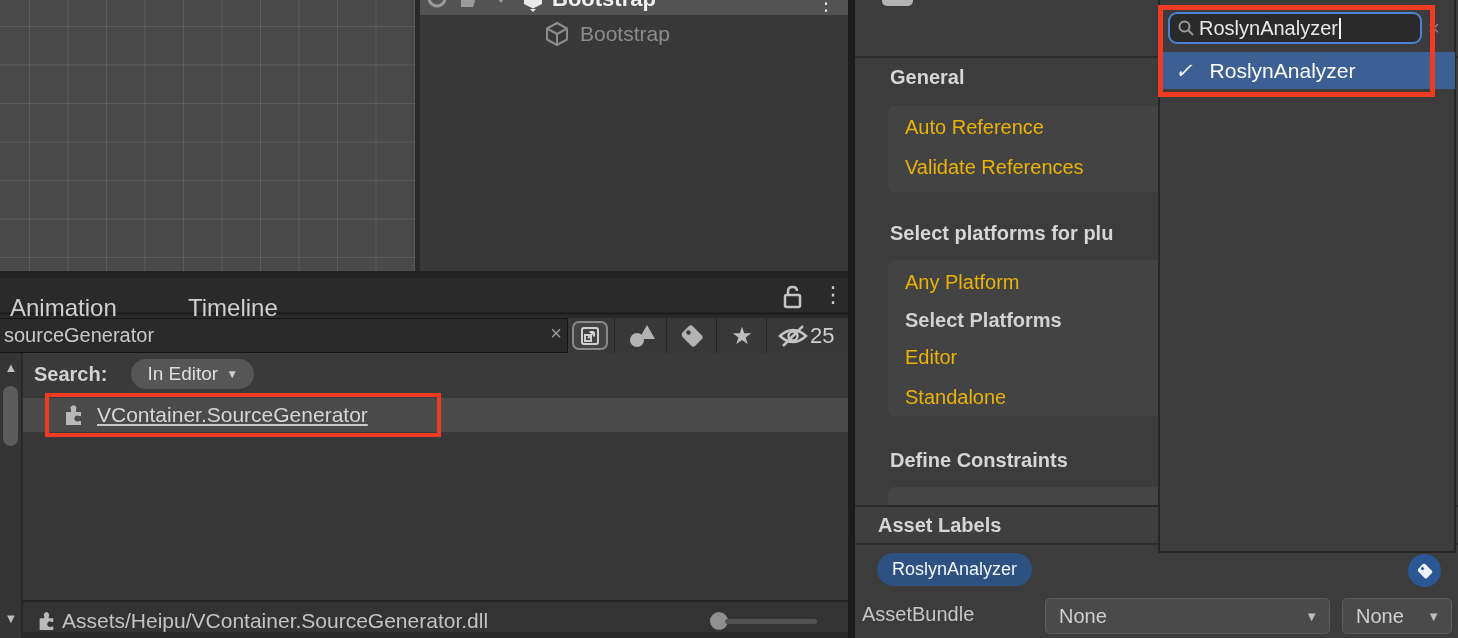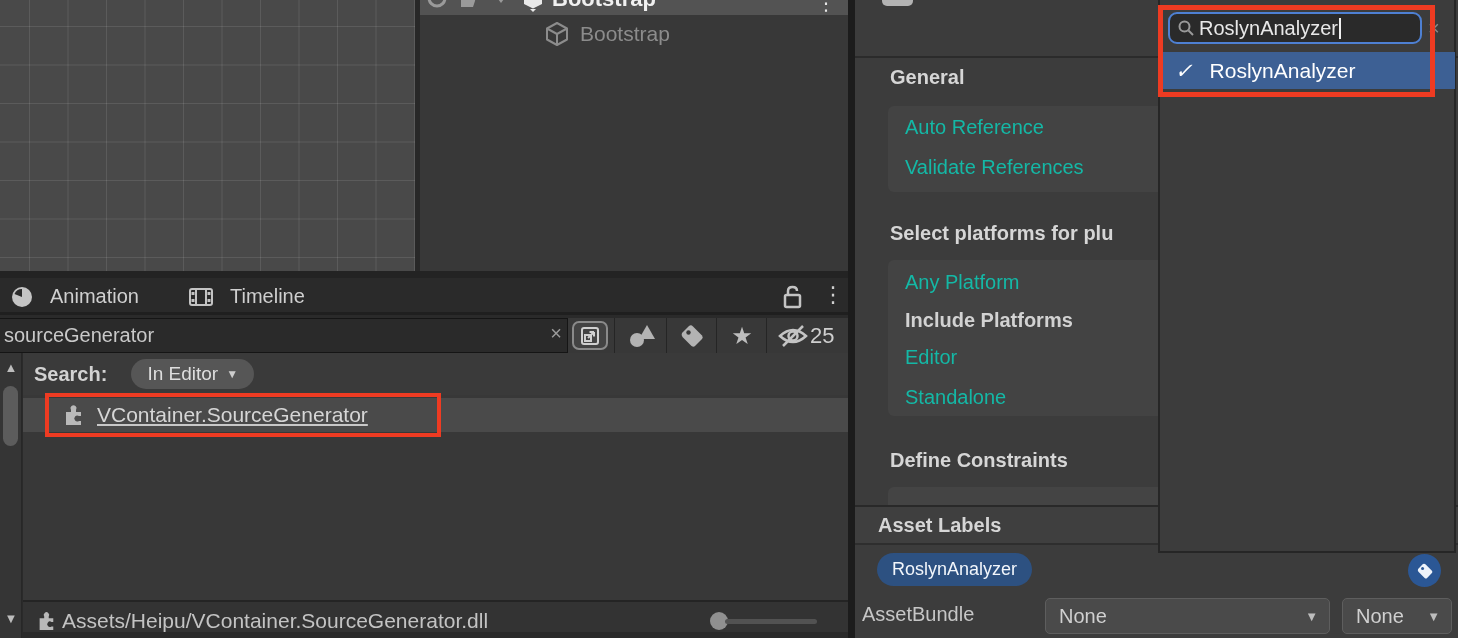--- a/index.html
+++ b/index.html
@@ -33,21 +33,21 @@
   .ph-cube { left:100px; top:-16px; }
   .ph-title { position:absolute; left:132px; top:-14px; font-size:22px; font-weight:bold; color:#f0f0f0; }
   .ph-kebab { position:absolute; right:14px; top:-9px; font-size:20px; color:#e6e6e6; letter-spacing:0; }
   .hier-row { position:absolute; left:0; top:18px; width:100%; height:32px; display:flex; align-items:center; }
   .hier-cube { margin-left:124px; }
   .hier-label { margin-left:10px; font-size:21px; color:#8c8c8c; }
 
   
   .gap-h { position:absolute; left:0; top:271px; width:850px; height:7px; background:#232323; }
   .anim-bar { position:absolute; left:0; top:278px; width:850px; height:37px; background:#2a2a2a; border-bottom:3px solid #1f1f1f; }
-  .tab { position:absolute; top:0; height:37px; display:flex; align-items:center; gap:16px; color:#cfcfcf; font-size:20px; }
+  .tab { position:absolute; top:0; height:37px; display:flex; align-items:center; gap:16px; color:#cfcfcf; font-size:24px;flex-direction:column; }
   .tab-animation { left:10px; }
   .tab-timeline { left:188px; }
   .bar-lock { position:absolute; left:780px; top:6px; }
   .bar-kebab { position:absolute; left:822px; top:4px; color:#cfcfcf; font-size:22px; }
 
   
   .search-row { position:absolute; left:0; top:318px; width:850px; height:35px; background:#383838; }
   .search-field {
     position:absolute; left:0; top:0; width:568px; height:35px;
     background:#2a2a2a; border:1px solid #151515; border-left:none;
@@ -100,21 +100,21 @@
   .insp-remnant { position:absolute; left:27px; top:0; width:31px; height:6px; background:#b3b3b3; border-radius:0 0 5px 5px; }
   .insp-divider { position:absolute; left:0; top:56px; width:100%; height:2px; background:#2b2b2b; }
   .sec-header { position:absolute; left:35px; font-size:20px; font-weight:bold; color:#d6d6d6; }
   .h-general { top:66px; }
   .h-platforms { top:222px; }
   .h-constraints { top:449px; }
   .group-box { position:absolute; left:33px; width:560px; background:#434343; border-radius:6px; }
   .box-general { top:106px; height:86px; }
   .box-platforms { top:260px; height:156px; }
   .box-constraints { top:487px; height:18px; border-radius:6px 6px 0 0; background:#444444; }
-  .g-row { position:absolute; left:17px; font-size:20px; color:#14b8a6; }
+  .g-row { position:absolute; left:17px; font-size:20px; color:#eab308; }
   .g-row.bold { font-weight:bold; color:#d2d2d2; }
   .checkbox { position:absolute; left:285px; width:26px; height:26px; background:#2a2a2a; border:1px solid #222; border-radius:4px;
               display:flex; align-items:center; justify-content:center; color:#e8e8e8; font-size:18px; }
   .asset-labels-bar { position:absolute; left:0; top:505px; width:603px; height:40px; background:#3f3f3f;
               border-top:2px solid #292929; border-bottom:2px solid #2e2e2e; display:flex; align-items:center; }
   .al-title { margin-left:23px; font-size:20px; font-weight:bold; color:#d6d6d6; }
   .label-chip { position:absolute; left:22px; top:553px; height:33px; padding:0 15px; border-radius:17px;
               background:#2d5181; display:flex; align-items:center; font-size:18px; color:#f2f6fb; }
   .tag-btn { position:absolute; left:553px; top:554px; width:33px; height:33px; border-radius:50%; background:#2b5795;
               display:flex; align-items:center; justify-content:center; }
@@ -295,21 +295,21 @@
       <div class="g-row" style="top:50px">Validate References</div>
       <div class="checkbox" style="top:48px">
           <span>✓</span>
         </div>
     </div>
 
     <div class="sec-header h-platforms">Select platforms for plu</div>
     <div class="group-box box-platforms">
       <div class="g-row" style="top:11px">Any Platform</div>
       <div class="checkbox" style="top:9px"></div>
-      <div class="g-row bold" style="top:49px">Include Platforms</div>
+      <div class="g-row bold" style="top:49px">Select Platforms</div>
       <div class="g-row" style="top:86px">Editor</div>
       <div class="checkbox" style="top:84px"></div>
       <div class="g-row" style="top:126px">Standalone</div>
       <div class="checkbox" style="top:124px"></div>
     </div>
 
     <div class="sec-header h-constraints">Define Constraints</div>
     <div class="group-box box-constraints"></div>
 
     <div class="asset-labels-bar">

